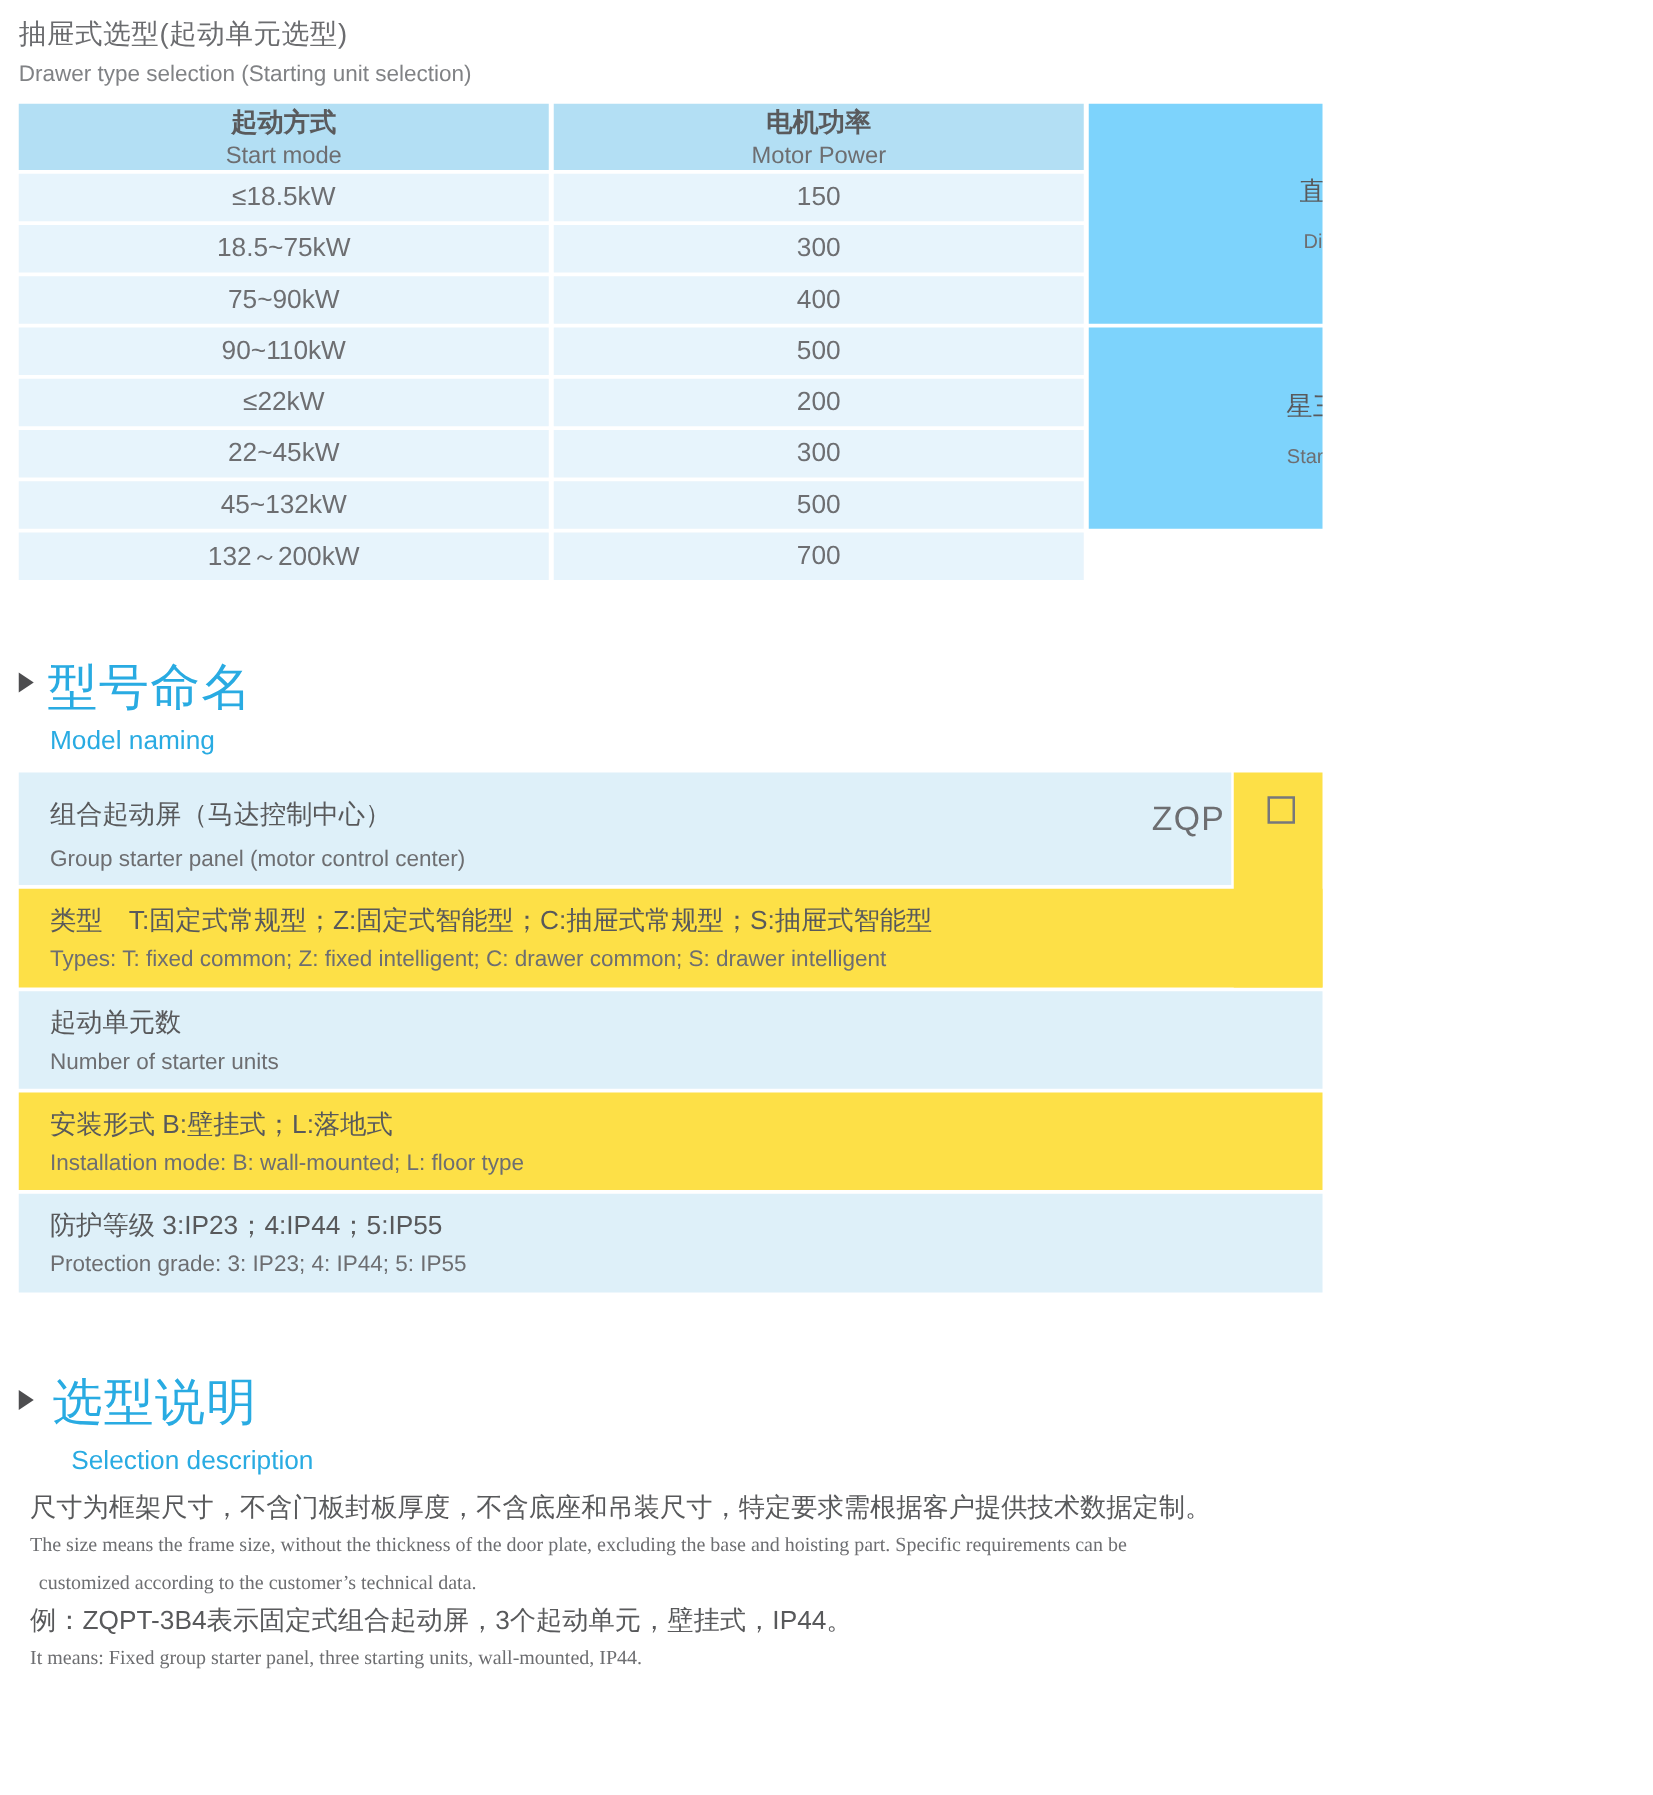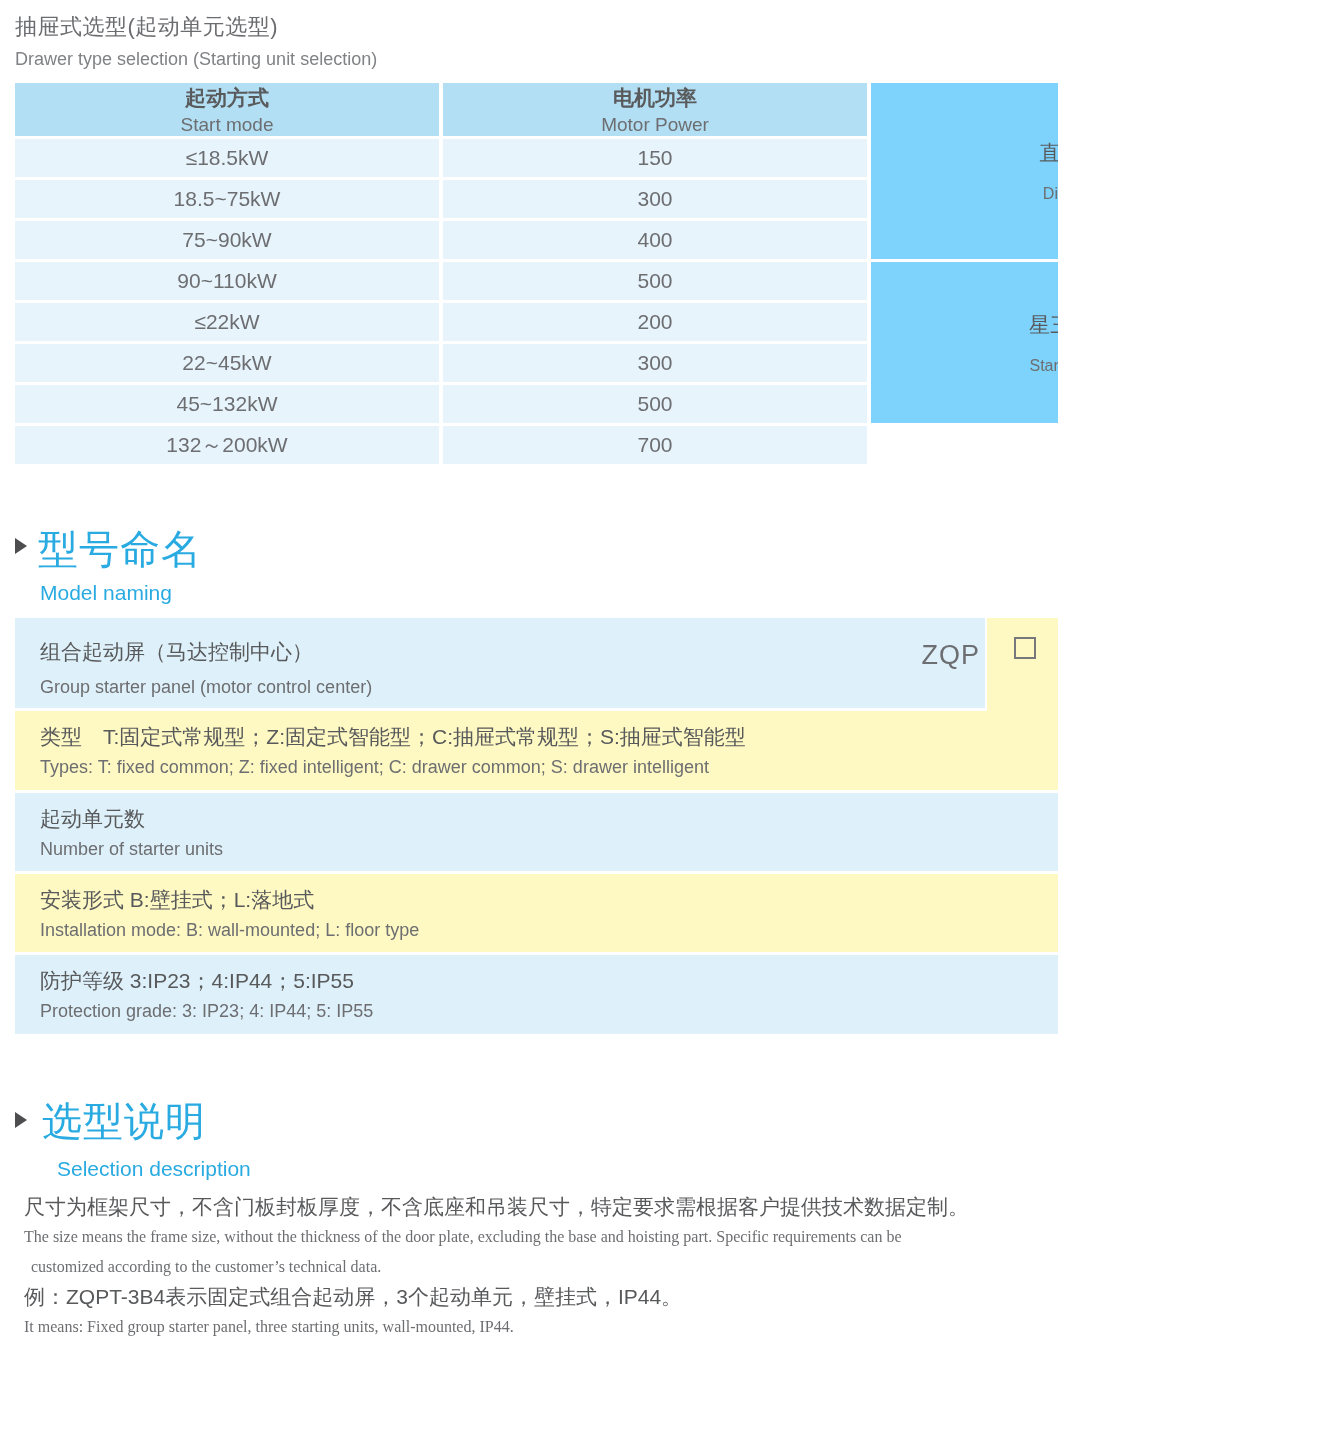--- a/index.html
+++ b/index.html
@@ -47,21 +47,21 @@
   #sec-model .en { margin-left:25px; margin-top:4px; }
   #sec-desc { top:1094px; }
   #sec-desc .tri { top:18px; }
   #sec-desc .cn { margin-left:27px; }
   #sec-desc .en { margin-left:42px; margin-top:8px; }
 
   
   .model-diagram { position:absolute; left:15px; top:618px; width:1273px; height:416px; }
   .m-row, .m-strip { position:absolute; }
   .bg-blue { background:#def0f9; }
-  .bg-gray { background:#fef9c3; }
+  .bg-gray { background:#fde047; }
   .m-row { padding:12px 0 12px 25px; }
   .m-row .cn { font-size:21px; color:#58595b; line-height:27px; }
   .m-row .en { font-size:18px; color:#6d6e71; line-height:23px; margin-top:6px; }
   #m-row1 { left:0; top:0;     width:970px;  height:90px; padding-top:20px; }
   #m-row1 .en { margin-top:11px; }
   #m-row2 { left:0; top:93px;  width:1047px; height:79px; }
   #m-row3 { left:0; top:175px; width:1122px; height:78px; }
   #m-row4 { left:0; top:256px; width:1197px; height:78px; }
   #m-row5 { left:0; top:337px; width:1273px; height:79px; }
   #m-strip1 { left:972px;  top:0; width:75px; height:172px; }

